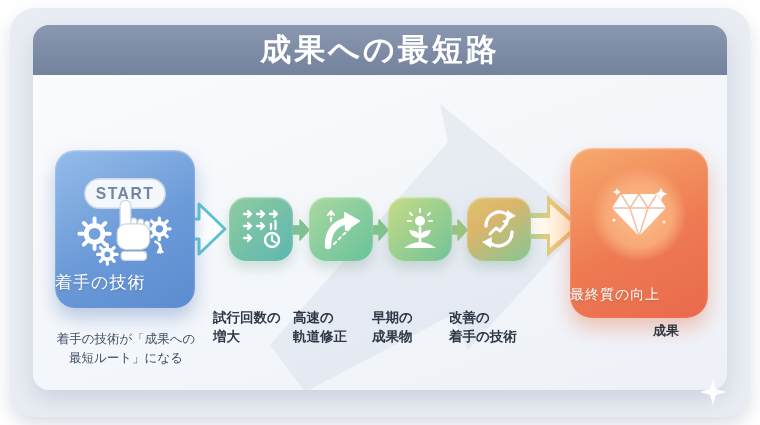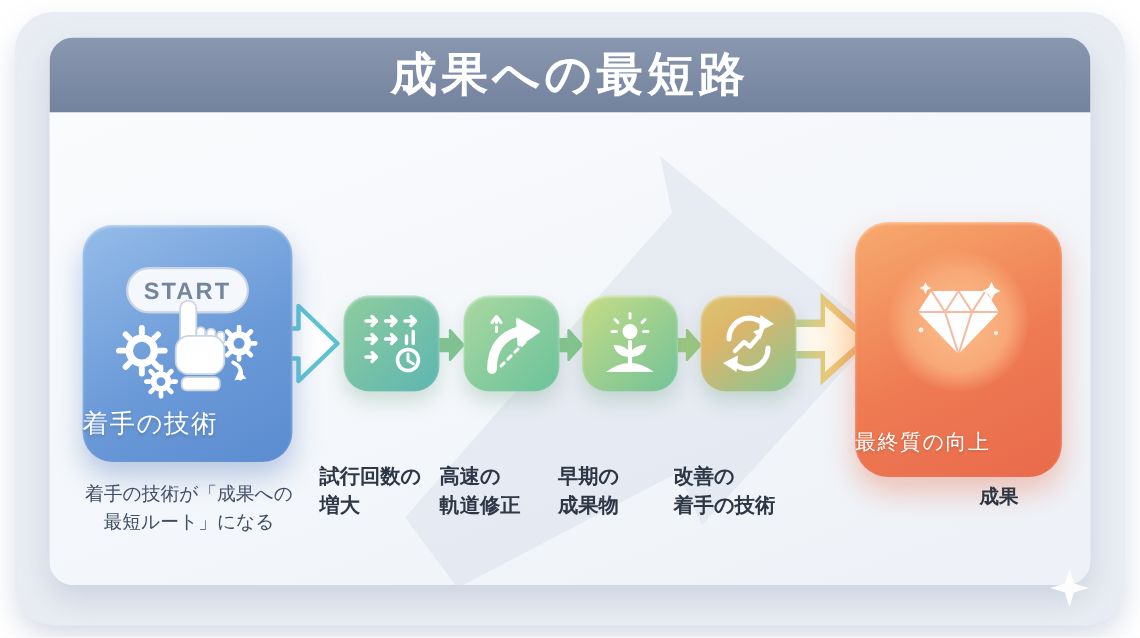--- a/index.html
+++ b/index.html
@@ -14,21 +14,21 @@
   .title{color:#fff;font-size:31px;font-weight:bold;letter-spacing:3px;}
   .card-body{position:relative;height:315px;background:linear-gradient(160deg,#fafbfd 0%,#f3f6fa 55%,#edf1f7 100%);}
   .bgArrow{position:absolute;left:0;top:0;}
 
   .startBox{position:absolute;left:22px;top:75px;width:140px;height:158px;border-radius:20px;
         background:linear-gradient(150deg,#95bce9 0%,#6b9ad8 55%,#5b8cd0 100%);
         box-shadow:0 10px 18px rgba(90,130,190,.38), inset 0 1px 2px rgba(255,255,255,.5);z-index:2;}
   .startIcon{position:absolute;left:16px;top:24px;}
   .nodeLabel{position:absolute;left:0;right:0;bottom:14px;text-align:left;color:#fff;
         font-weight:normal;font-size:17px;letter-spacing:1px;text-shadow:0 1px 2px rgba(60,60,60,.25);}
-  .startCaption{position:absolute;left:-2px;top:245px;width:190px;text-align:center;
+  .startCaption{position:absolute;left:-2px;top:255px;width:190px;text-align:center;
         font-size:12.5px;line-height:1.55;color:#3e4d63;}
 
   .tealArrow{position:absolute;left:128px;top:116px;z-index:1;}
   .orangeArrow{position:absolute;left:490px;top:112px;z-index:1;}
 
   .stepBox{position:absolute;top:122px;width:64px;height:64px;border-radius:17px;z-index:2;
         box-shadow:0 7px 12px rgba(110,160,130,.28), inset 0 1px 2px rgba(255,255,255,.55);
         display:flex;align-items:center;justify-content:center;}
   .s1{left:196px;background:linear-gradient(135deg,#8fcc9e,#5db6b1);}
   .s2{left:276px;background:linear-gradient(135deg,#aad8a0,#6ac29b);}

